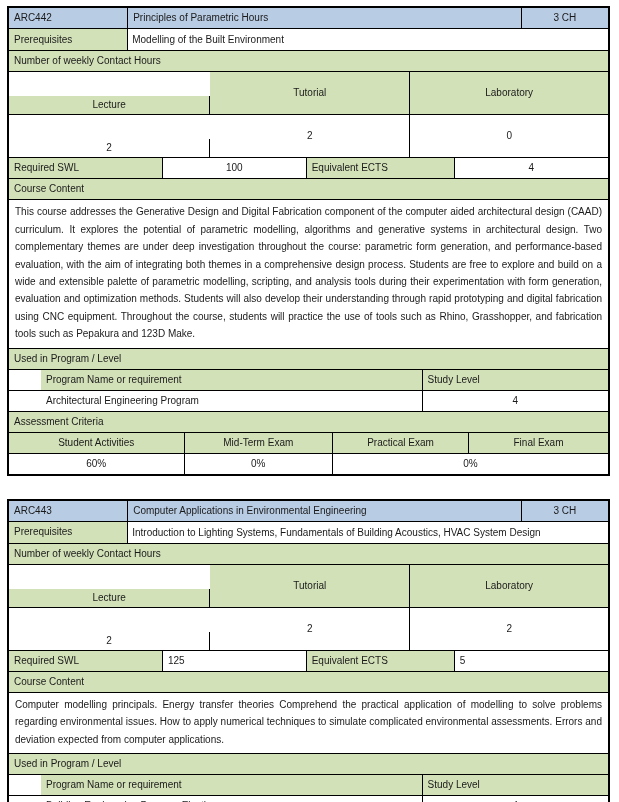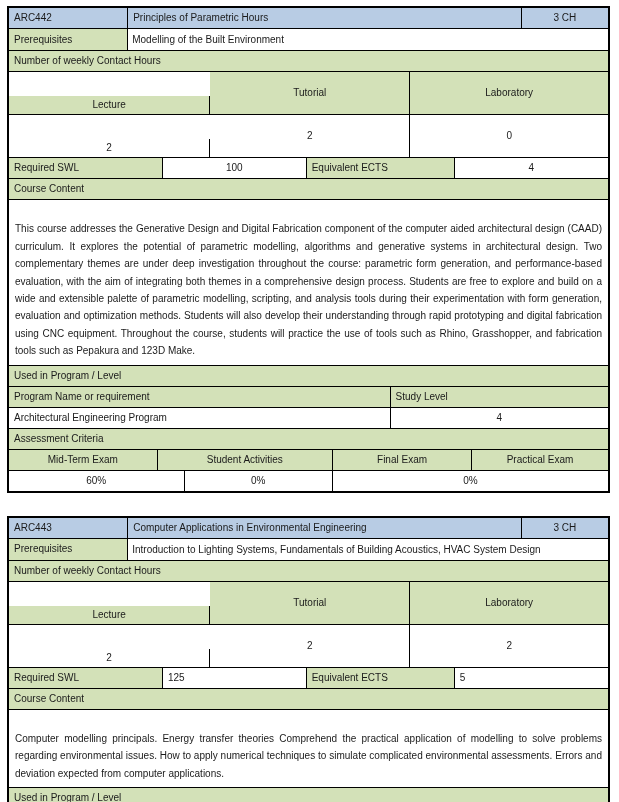--- a/index.html
+++ b/index.html
@@ -32,28 +32,28 @@
   .blue{background:var(--blue);}
   .c-center{justify-content:center;text-align:center;}
   
   .w-code{width:19.9%;flex:none;}
   .w-title{flex:1;}
   .w-credit{width:14.4%;flex:none;}
   .w-rest{flex:1;}
   .w-full{flex:1;}
   .w-t1{width:33.6%;flex:none;margin-top:24px;} .w-t2{width:33.4%;flex:none;} .w-t3{flex:1;}
   .w-q1{width:25.7%;flex:none;} .w-q2{width:24.0%;flex:none;} .w-q3{width:24.7%;flex:none;} .w-q4{flex:1;}
-  .w-prog{width:63.7%;flex:none;}
+  .w-prog{width:63.7%;flex:none;margin-left:32px;}
   .w-level{flex:1;}
   .w-a1{width:29.3%;flex:none;} .w-a2{width:24.8%;flex:none;} .w-a3{width:22.7%;flex:none;} .w-a4{flex:1;}
   .para{
     display:block;
     text-align:justify;
     line-height:17.4px;
-    padding:20px 6px 5px 6px;
+    padding:3px 6px 5px 6px;
   }
   .prereq-text{
     display:block;
     text-align:justify;
     line-height:17.4px;
     padding:2px 6px 2px 4px;
   }
   
   .vals-left .swl-val{justify-content:flex-start;text-align:center;}
 </style>
@@ -103,24 +103,24 @@
     <div class="cell green w-level">Study Level</div>
   </div>
   <div class="row">
     <div class="cell w-prog">Architectural Engineering Program</div>
     <div class="cell w-level c-center">4</div>
   </div>
   <div class="row">
     <div class="cell green w-full">Assessment Criteria</div>
   </div>
   <div class="row">
+    <div class="cell green w-a1 c-center">Student Activities</div>
     <div class="cell green w-a2 c-center">Mid-Term Exam</div>
-    <div class="cell green w-a1 c-center">Student Activities</div>
+    <div class="cell green w-a3 c-center">Practical Exam</div>
     <div class="cell green w-a4 c-center">Final Exam</div>
-    <div class="cell green w-a3 c-center">Practical Exam</div>
   </div>
   <div class="row">
     <div class="cell w-a1 c-center">60%</div>
     <div class="cell w-a2 c-center">0%</div>
     <div class="cell w-a4 c-center">0%</div>
   </div>
 </div>
 
 <div class="course-table vals-left">
   <div class="row">

